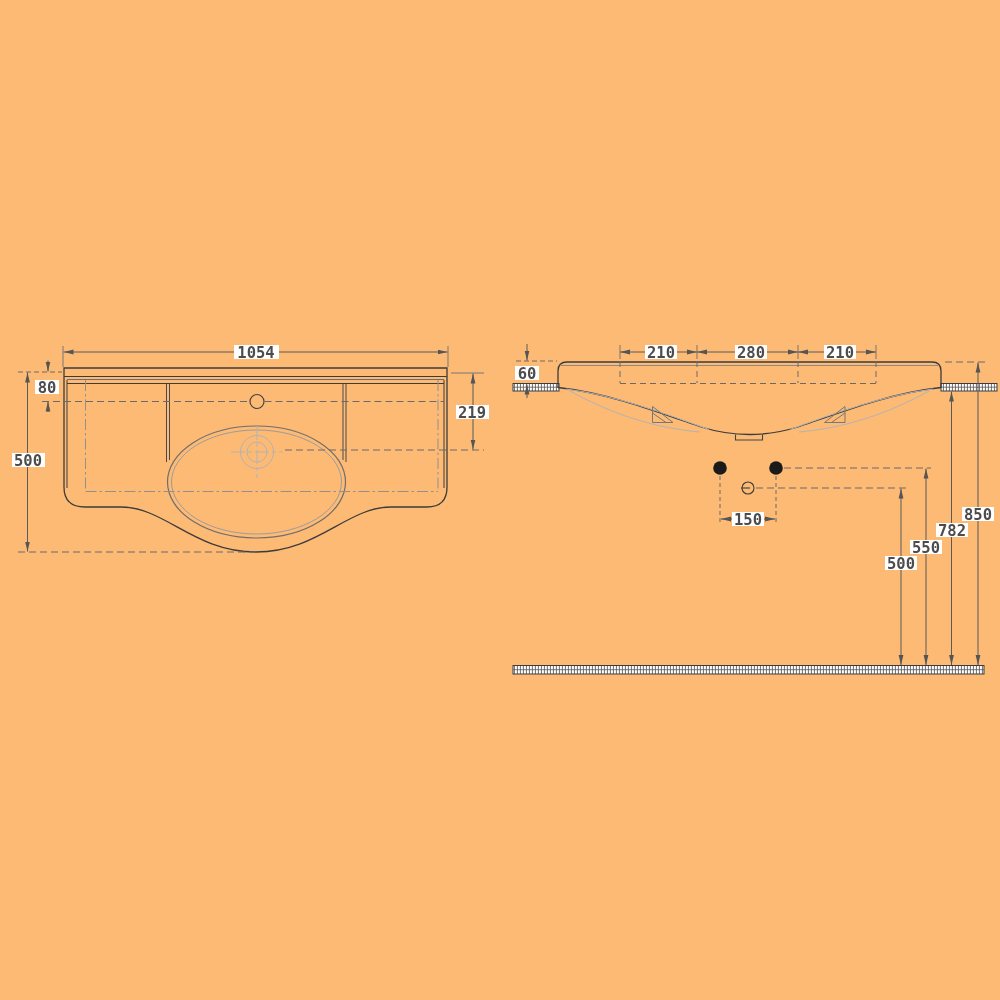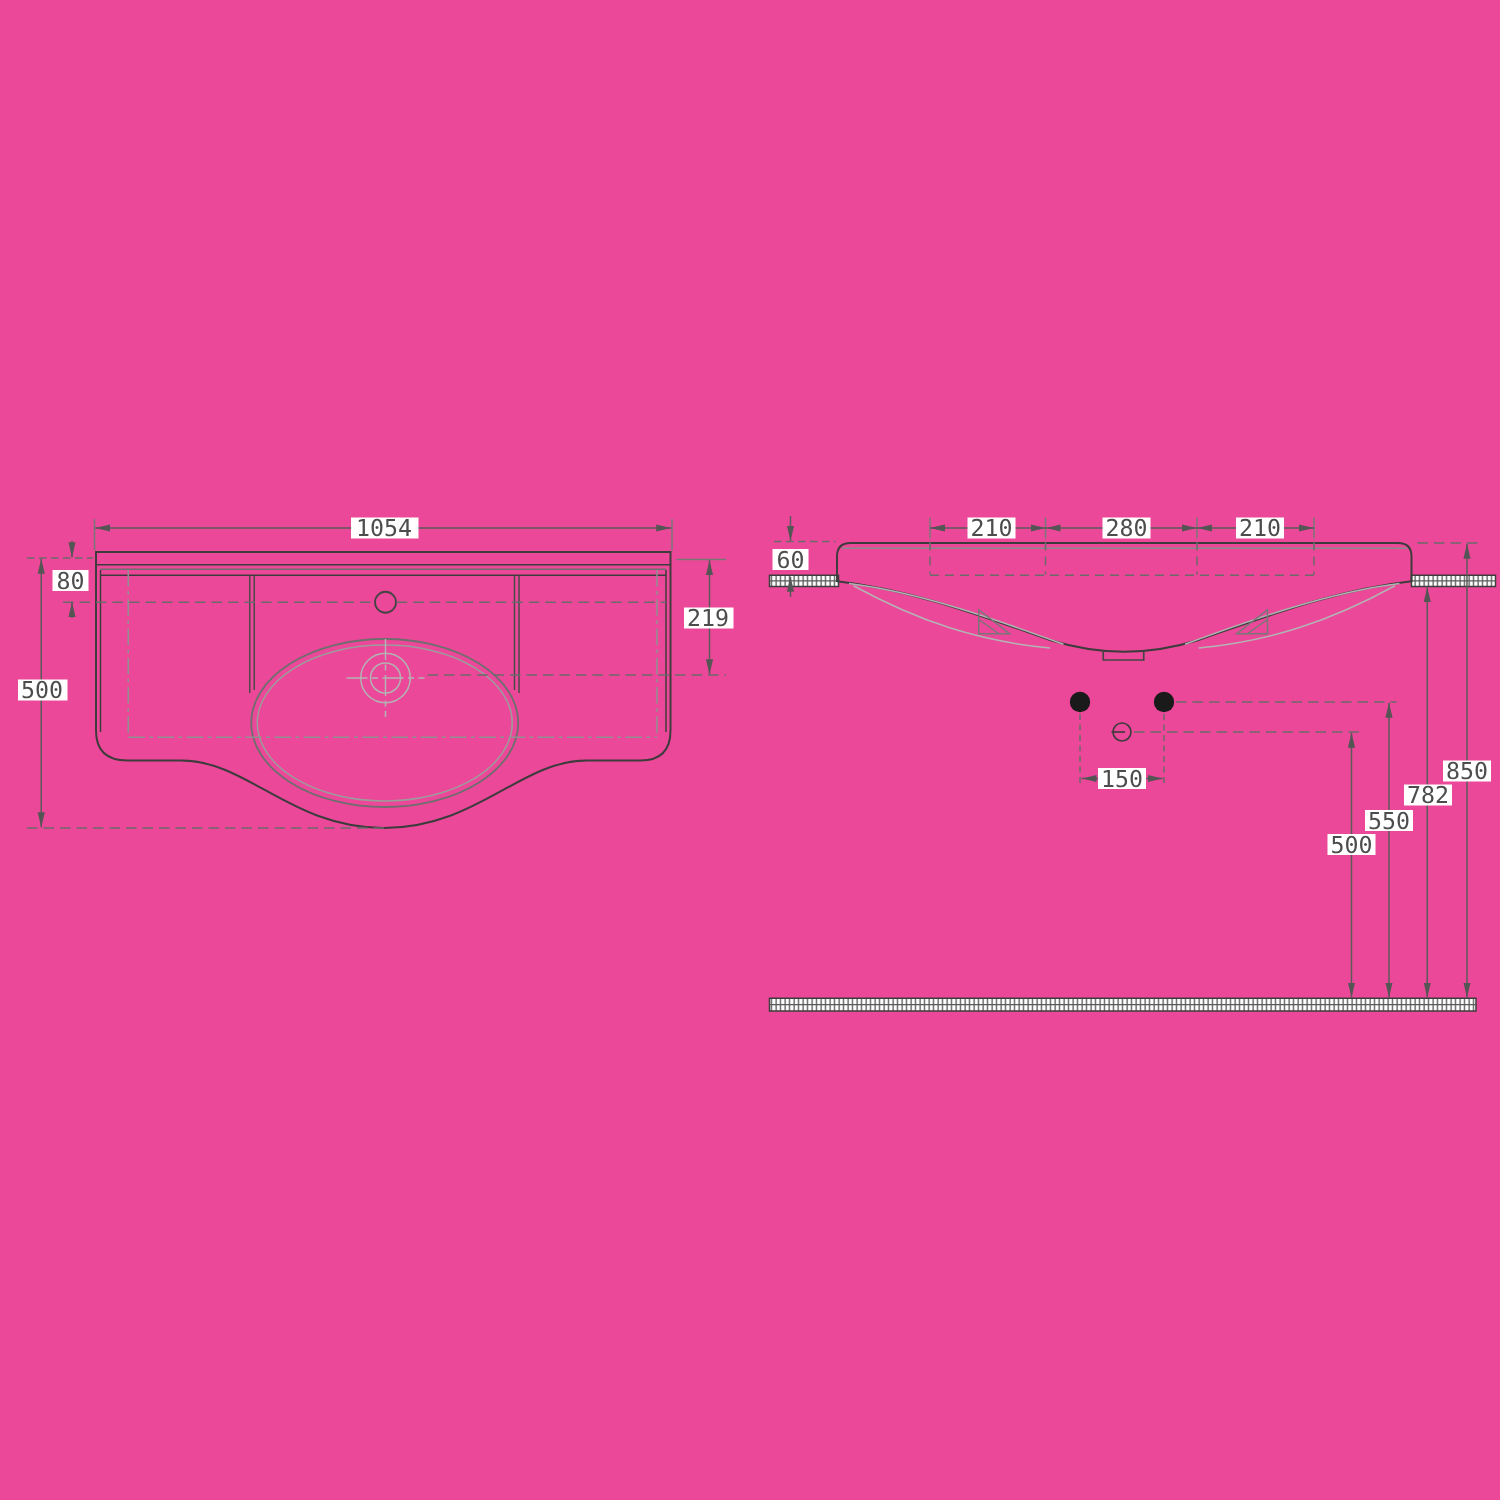--- a/index.html
+++ b/index.html
@@ -1,17 +1,17 @@
 <!DOCTYPE html>
 <html><head>
 <meta charset="utf-8">
 <style>
   html,body{margin:0;padding:0;background:#ffffff;}
-  #canvas{position:relative;width:1000px;height:1000px;background:#ec4899;overflow:hidden;
-          font-family:"DejaVu Sans Mono","Liberation Mono",monospace;}
+  #canvas{position:relative;width:1000px;height:1000px;background:#fdba74;overflow:hidden;
+          font-family:"DejaVu Sans Mono","Liberation Mono",monospace;font-weight:bold;}
   svg{position:absolute;left:0;top:0;}
   .dim-text{font-family:"DejaVu Sans Mono","Liberation Mono",monospace;
             font-size:15.5px;fill:#4c4c4c;text-anchor:middle;}
   .lblbg{fill:#ffffff;stroke:none;}
 </style>
 </head>
 <body>
 
 <div id="canvas">
 <svg width="1000" height="1000" viewBox="0 0 1000 1000">

